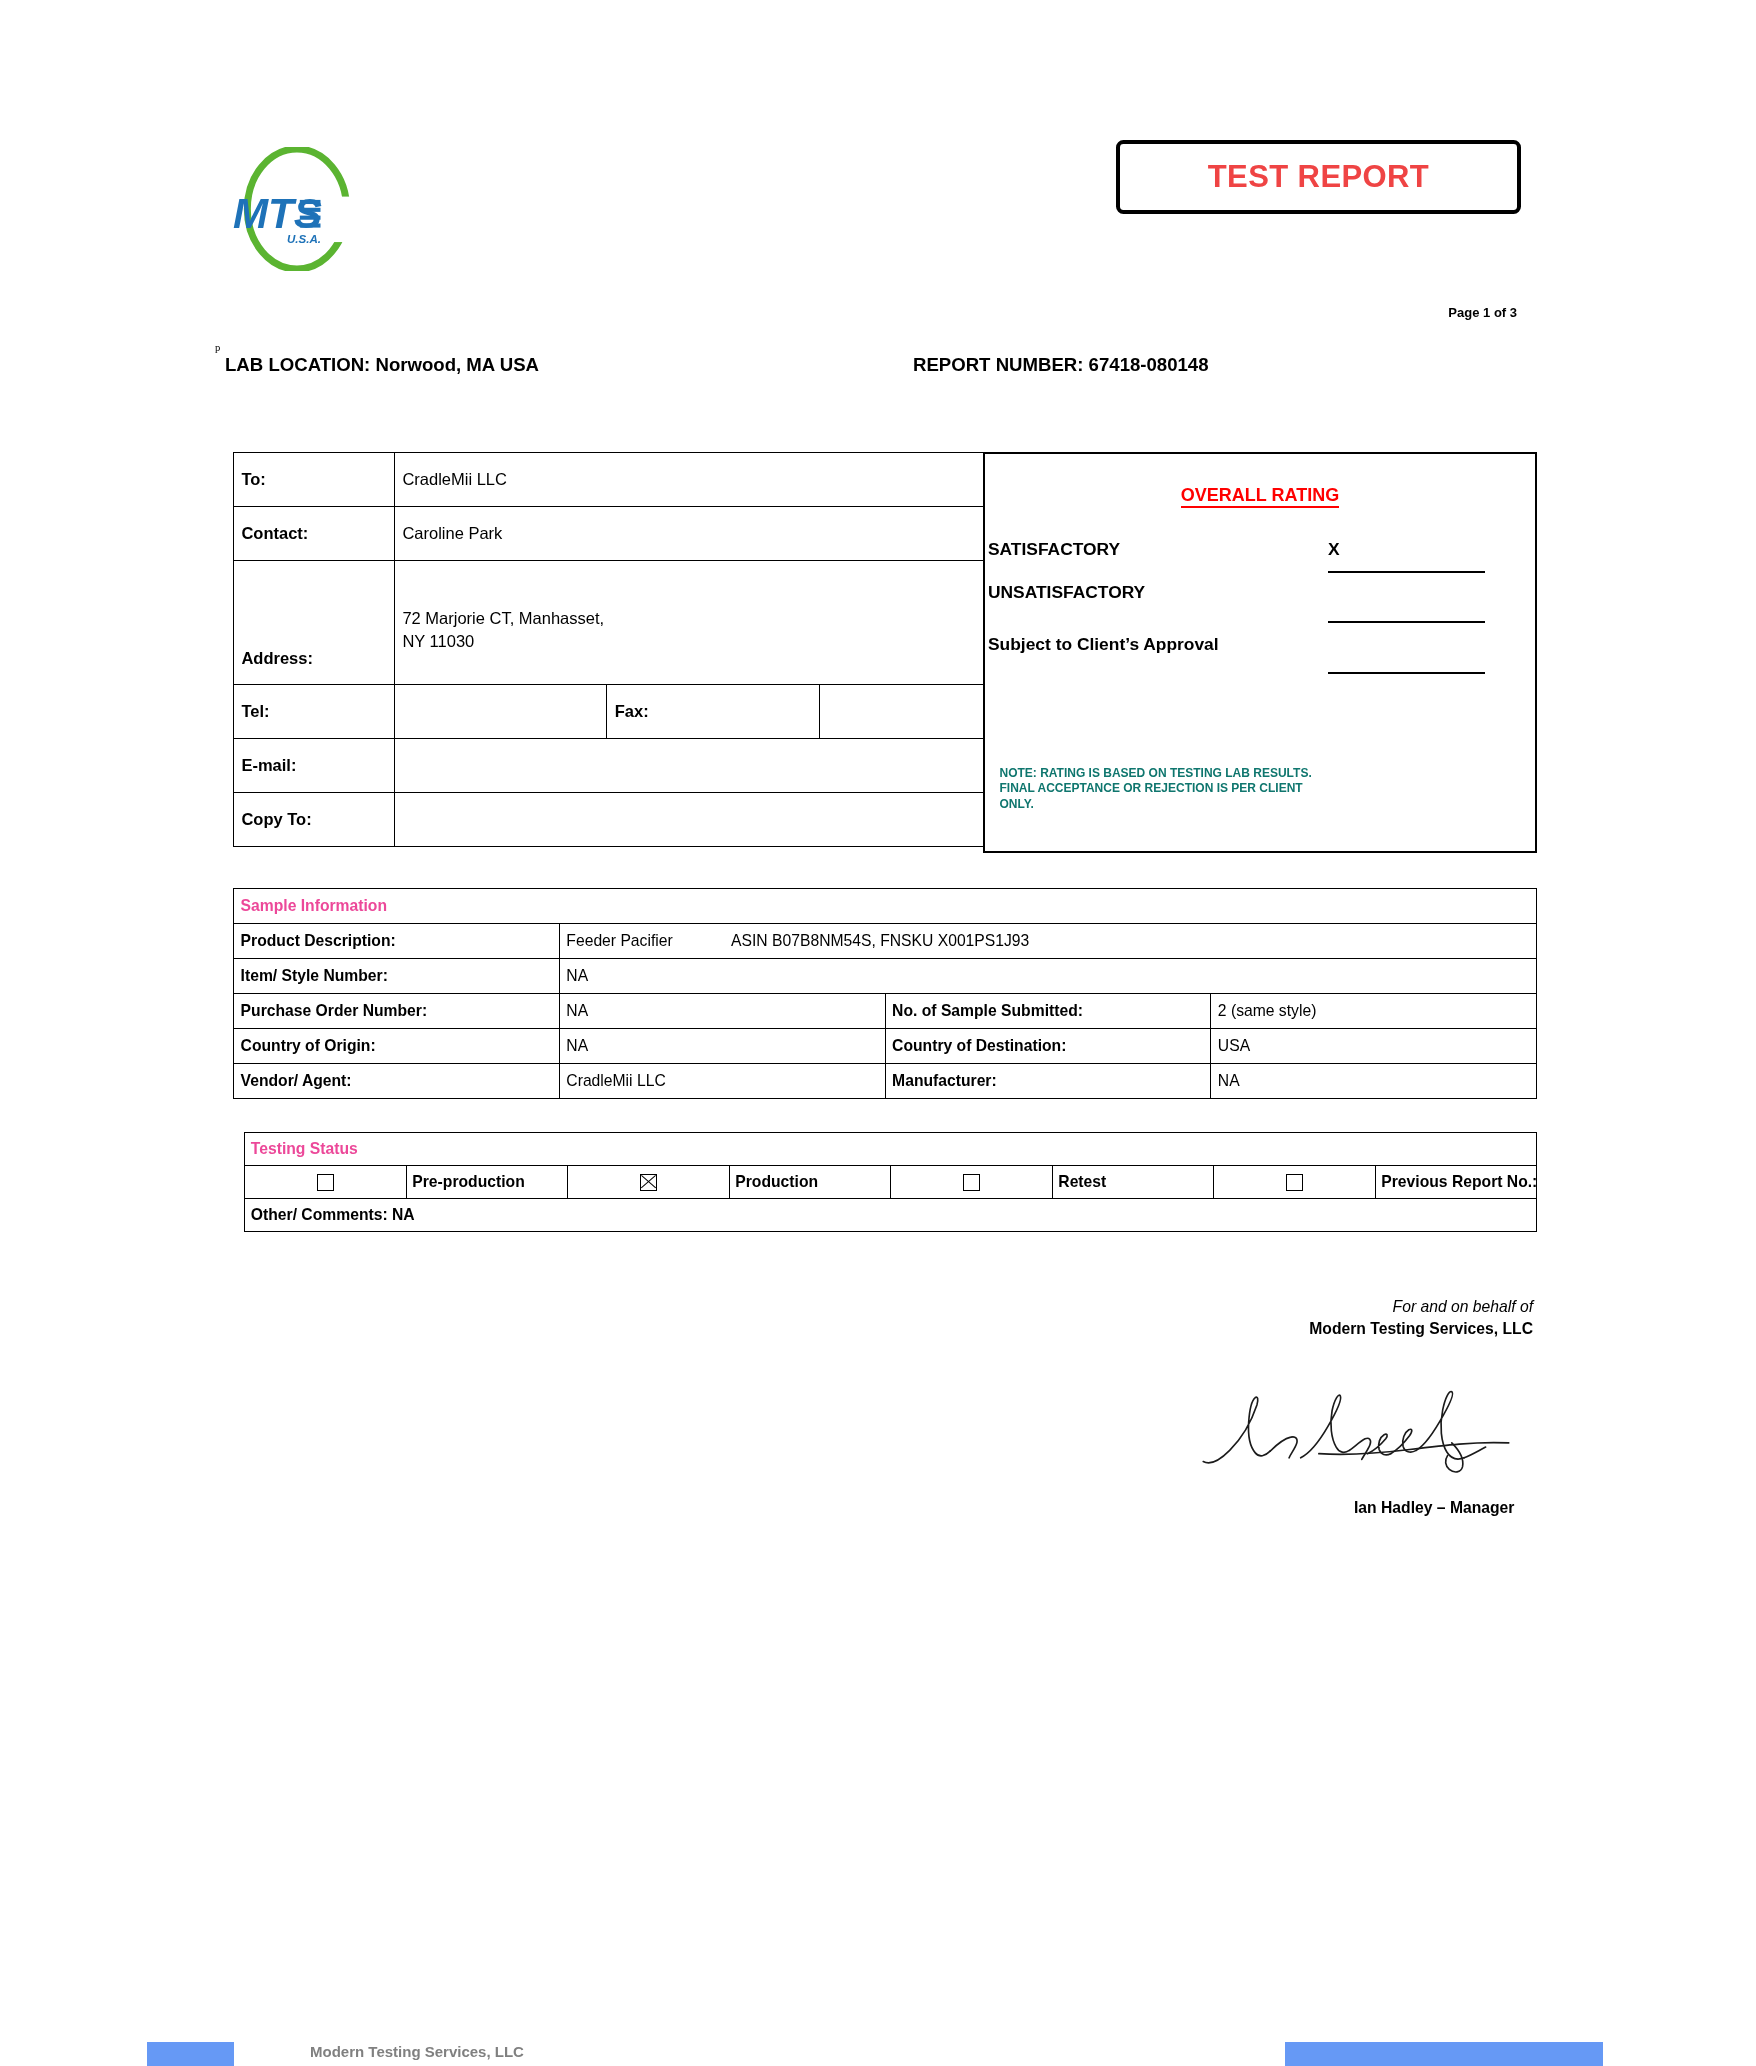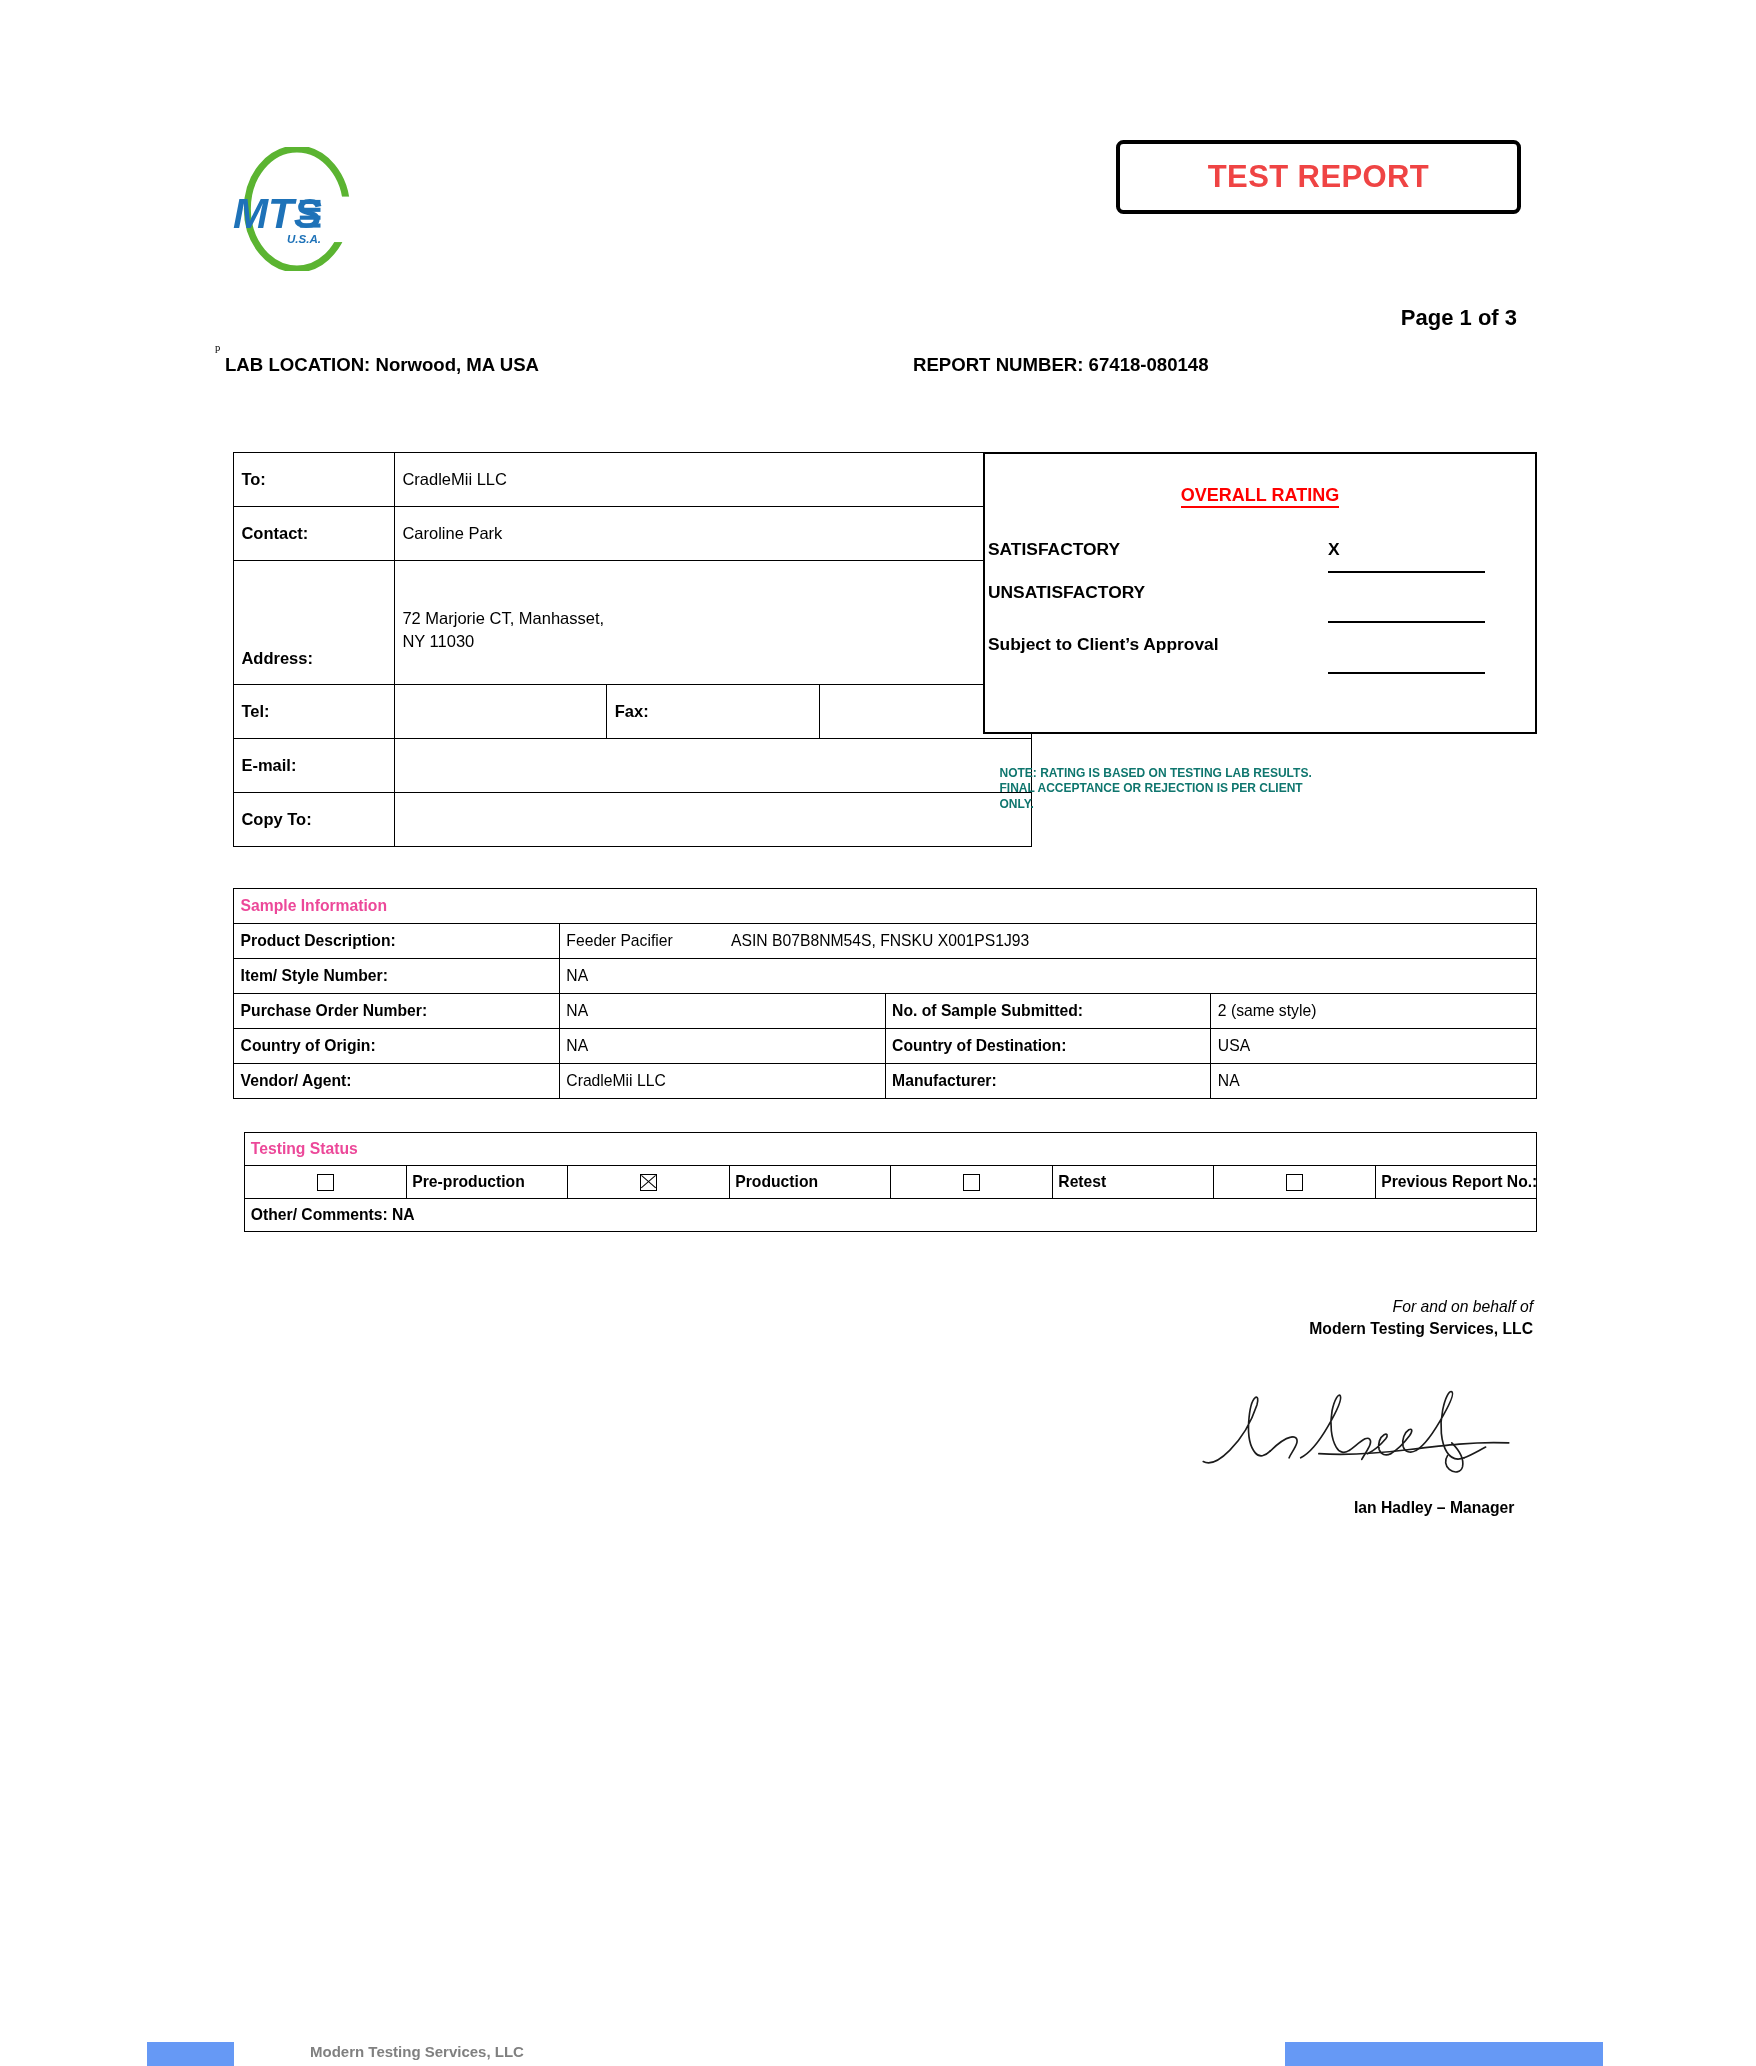--- a/index.html
+++ b/index.html
@@ -24,21 +24,21 @@
     display:flex; align-items:center; justify-content:center;
     background:#fff;
   }
   #title-box .title-text {
     color:#ef4444; font-size:31px; font-weight:bold; letter-spacing:0.4px;
     font-family:"Liberation Sans", sans-serif;
   }
 
   #page-indicator {
     position:absolute; left:1360px; top:305px;
-    font-size:22px; font-weight:bold; text-align:right; width:157px;
+    font-size:13px; font-weight:bold; text-align:right; width:157px;
   }
 
   #p-artifact { position:absolute; left:215px; top:341px; font-size:10.7px; font-family:"Liberation Serif", serif; }
 
   #lab-location { position:absolute; left:225px; top:354px; font-size:18.6px; font-weight:bold; white-space:nowrap; }
   #report-number { position:absolute; left:913px; top:354px; font-size:18.6px; font-weight:bold; white-space:nowrap; }
 
   
   #client-table {
     position:absolute; left:233px; top:452px; width:799px;
@@ -46,21 +46,21 @@
   }
   #client-table td { border:1.2px solid #000; padding:4.1px 7.4px; font-size:16.5px; vertical-align:middle; }
   #client-table td.lbl { font-weight:bold; width:161px; }
   #client-table td.val { font-weight:normal; }
   .addr-cell { height:124px; vertical-align:top; padding-top:18.6px !important; line-height:1.35; }
   .addr-lbl { vertical-align:bottom !important; padding-bottom:16.5px !important; }
   .row-h { height:54px; }
 
   
   #rating-box {
-    position:absolute; left:983px; top:452px; width:554px; height:282px;
+    position:absolute; left:983px; top:452px; width:554px; height:401px;
     border:2.1px solid #000; background:#fff;
   }
   #rating-title {
     position:absolute; left:0; top:31px; width:100%;
     text-align:center; color:#FF0000; font-size:18px; font-weight:bold;
   }
   #rating-title span { border-bottom:2.1px solid #FF0000; padding-bottom:1.2px; }
 
   .rate-row { position:absolute; left:3px; font-size:17.4px; font-weight:bold; }
   .rate-line { position:absolute; width:157px; border-bottom:2.1px solid #000; }

